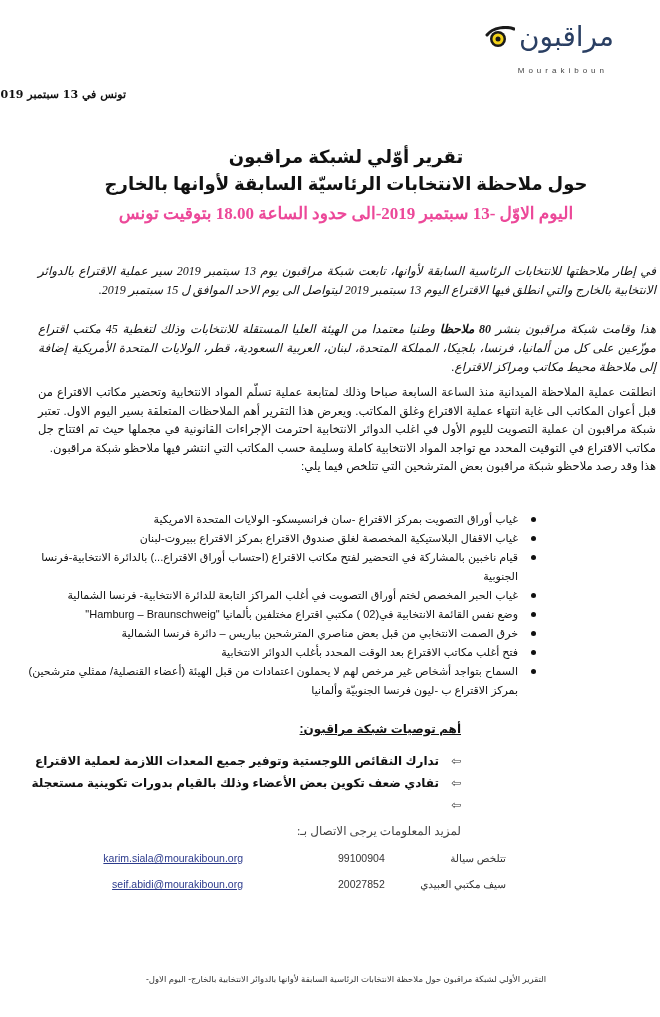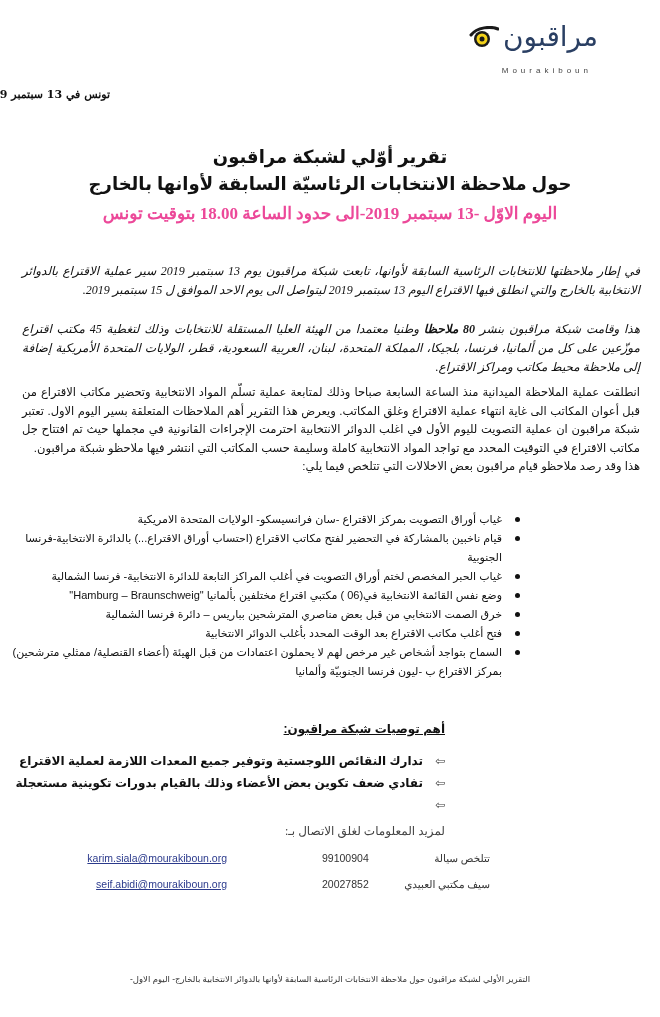--- a/index.html
+++ b/index.html
@@ -1,18 +1,18 @@
 <!DOCTYPE html>
 <html><head>
 <meta charset="utf-8">
 <style>
   html, body { margin: 0; padding: 0; background: #ffffff; }
   body { width: 660px; height: 1017px; position: relative; overflow: hidden;
          font-family: "Liberation Sans", "DejaVu Sans", sans-serif; color: #111; }
-  .page { position: absolute; left: 0; top: 0; width: 620px; height: 1017px; }
+  .page { position: absolute; left: 16px; top: 0; width: 620px; height: 1017px; }
 
   
   .logo { position: absolute; right: 22px; top: 22px; width: 150px; height: 48px; }
   .logo-row { display: flex; flex-direction: row; align-items: center; justify-content: flex-end; direction: ltr; }
   .logo-eye { width: 30px; height: 22px; position: relative; margin-right: 4px; }
   .logo-arabic { font-family: "DejaVu Sans", sans-serif; font-size: 28px; color: #2a3f63; line-height: 30px; direction: rtl; letter-spacing: 1px; }
   .logo-latin { font-family: "Liberation Sans", sans-serif; font-size: 8px; letter-spacing: 4px; color: #444; text-align: right; margin-right: 6px; margin-top: 14px; }
 
   .date-line { position: absolute; right: 510px; top: 88px; font-size: 11px; font-weight: bold; direction: rtl; white-space: nowrap; font-family: "DejaVu Serif", serif; }
 
@@ -68,41 +68,42 @@
 
   <div class="title title1">تقرير أوّلي لشبكة مراقبون</div>
   <div class="title title2">حول ملاحظة الانتخابات الرئاسيّة السابقة لأوانها بالخارج</div>
   <div class="title title3">اليوم الاوّل -13 سبتمبر 2019-الى حدود الساعة 18.00 بتوقيت تونس</div>
 
   <p class="para italic p1">في إطار ملاحظتها للانتخابات الرئاسية السابقة لأوانها، تابعت شبكة مراقبون يوم 13 سبتمبر 2019 سير عملية الاقتراع بالدوائر الانتخابية بالخارج والتي انطلق فيها الاقتراع اليوم 13 سبتمبر 2019 ليتواصل الى يوم الاحد الموافق ل 15 سبتمبر 2019.</p>
   <p class="para italic p2"><span>هذا وقامت شبكة مراقبون بنشر </span><span class="bold">80 ملاحظا</span><span> وطنيا معتمدا من الهيئة العليا المستقلة للانتخابات وذلك لتغطية 45 مكتب اقتراع موزّعين على كل من ألمانيا، فرنسا، بلجيكا، المملكة المتحدة، لبنان، العربية السعودية، قطر، الولايات المتحدة الأمريكية إضافة إلى ملاحظة محيط مكاتب ومراكز الاقتراع.</span></p>
 
   <div class="para p3">
     <span>انطلقت عملية الملاحظة الميدانية منذ الساعة السابعة صباحا وذلك لمتابعة عملية تسلّم المواد الانتخابية وتحضير مكاتب الاقتراع من قبل أعوان المكاتب الى غاية انتهاء عملية الاقتراع وغلق المكاتب. ويعرض هذا التقرير أهم الملاحظات المتعلقة بسير اليوم الاول. تعتبر شبكة مراقبون ان عملية التصويت لليوم الأول في اغلب الدوائر الانتخابية احترمت الإجراءات القانونية في مجملها حيث تم افتتاح جل مكاتب الاقتراع في التوقيت المحدد مع تواجد المواد الانتخابية كاملة وسليمة حسب المكاتب التي انتشر فيها ملاحظو شبكة مراقبون.</span><br>
-    <span>هذا وقد رصد ملاحظو قيام مراقبون بعض الاخلالات التي تتلخص فيما يلي:</span>
+    <span>هذا وقد رصد ملاحظو شبكة مراقبون بعض المترشحين التي تتلخص فيما يلي:</span>
   </div>
 
   <ul class="bullets">
     <li><span class="dot"></span><span>غياب أوراق التصويت بمركز الاقتراع -سان فرانسيسكو- الولايات المتحدة الامريكية</span></li>
+    <li><span class="dot"></span><span>غياب الاقفال البلاستيكية المخصصة لغلق صندوق الاقتراع بمركز الاقتراع ببيروت-لبنان</span></li>
     <li><span class="dot"></span><span>قيام ناخبين بالمشاركة في التحضير لفتح مكاتب الاقتراع (احتساب أوراق الاقتراع...) بالدائرة الانتخابية-فرنسا الجنوبية</span></li>
     <li><span class="dot"></span><span>غياب الحبر المخصص لختم أوراق التصويت في أغلب المراكز التابعة للدائرة الانتخابية- فرنسا الشمالية</span></li>
-    <li><span class="dot"></span><span>وضع نفس القائمة الانتخابية في(06 ) مكتبي اقتراع مختلفين بألمانيا "Hamburg – Braunschweig"</span></li>
+    <li><span class="dot"></span><span>وضع نفس القائمة الانتخابية في(02 ) مكتبي اقتراع مختلفين بألمانيا "Hamburg – Braunschweig"</span></li>
     <li><span class="dot"></span><span>خرق الصمت الانتخابي من قبل بعض مناصري المترشحين بباريس – دائرة فرنسا الشمالية</span></li>
     <li><span class="dot"></span><span>فتح أغلب مكاتب الاقتراع بعد الوقت المحدد بأغلب الدوائر الانتخابية</span></li>
     <li><span class="dot"></span><span>السماح بتواجد أشخاص غير مرخص لهم لا يحملون اعتمادات من قبل الهيئة (أعضاء القنصلية/ ممثلي مترشحين) بمركز الاقتراع ب -ليون فرنسا الجنوبيّة وألمانيا</span></li>
   </ul>
 
   <div class="rec-heading">أهم توصيات شبكة مراقبون:</div>
   <ul class="recs">
     <li><span class="arrow">⇦</span><span>تدارك النقائص اللوجستية وتوفير جميع المعدات اللازمة لعملية الاقتراع</span></li>
     <li><span class="arrow">⇦</span><span>تفادي ضعف تكوين بعض الأعضاء وذلك بالقيام بدورات تكوينية مستعجلة</span></li>
     <li><span class="arrow">⇦</span></li>
   </ul>
 
-  <div class="contact-intro">لمزيد المعلومات لغلق الاتصال بـ:</div>
+  <div class="contact-intro">لمزيد المعلومات يرجى الاتصال بـ:</div>
   <div class="contacts">
     <div class="contact-row">
       <span class="c-name">تتلخص سيالة</span>
       <span class="c-phone">99100904</span>
       <a class="c-email">karim.siala@mourakiboun.org</a>
     </div>
     <div class="contact-row">
       <span class="c-name">سيف مكتبي العبيدي</span>
       <span class="c-phone">20027852</span>
       <a class="c-email">seif.abidi@mourakiboun.org</a>

